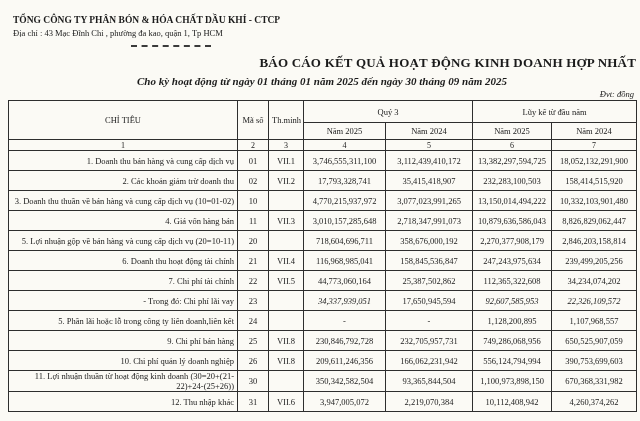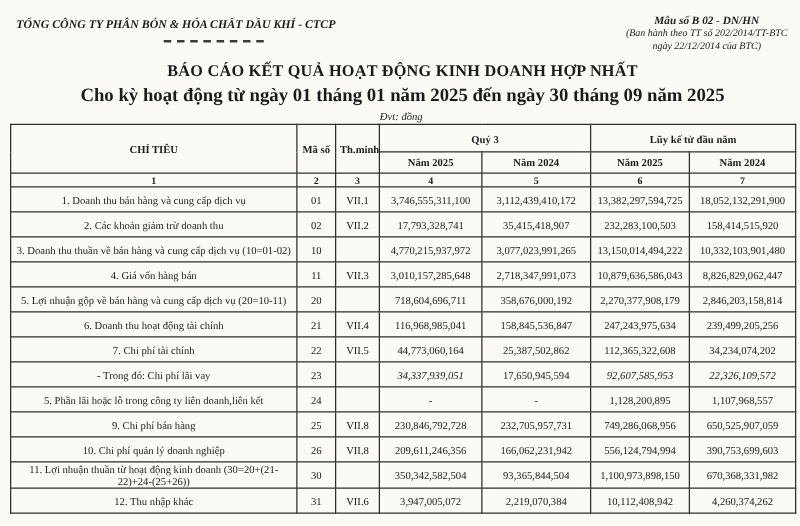--- a/index.html
+++ b/index.html
@@ -4,65 +4,61 @@
 <style>
   html, body { margin:0; padding:0; }
   body {
     width:640px; height:421px; overflow:hidden;
     background:#fbfaf5;
     color:#1b1b1b;
     font-family:"Liberation Serif","DejaVu Serif",serif;
   }
   .page { box-sizing:border-box; width:640px; height:421px; padding:10px 4px 0 8px; }
 
-  .top { display:flex; justify-content:space-between; align-items:flex-start;font-style:italic; }
+  .top { display:flex; align-items:flex-start; }
   .top-left { padding-left:5px; padding-top:5px; }
   .company { font-weight:bold; font-size:9.5px; white-space:nowrap; }
   .address { font-size:8.5px; margin-top:3px; white-space:nowrap; }
   .dashes { width:80px; border-bottom:2px dashed #3a3a3a; margin:7px 0 0 118px; height:0; }
   .top-right { text-align:center; padding-right:6px; padding-top:1px; }
   .form-no { font-weight:bold; font-size:9px; white-space:nowrap; }
   .form-note { font-size:8px; white-space:nowrap; margin-top:1px; }
 
-  .title { text-align:center; font-weight:bold; font-size:13px; margin-top:8px; letter-spacing:0.2px; }
-  .subtitle { text-align:center; font-weight:bold; font-size:15px; margin-top:4px; }
-  .unit { text-align:center; font-style:italic; font-size:8.5px; margin:2px 2px 1px 0; }
+  .title { text-align:right; font-weight:bold; font-size:13px; margin-top:8px; letter-spacing:0.2px; }
+  .subtitle { text-align:center; font-weight:bold; font-size:11px; margin-top:4px;font-style:italic; }
+  .unit { text-align:right; font-style:italic; font-size:8.5px; margin:2px 2px 1px 0; }
 
   table.report { border-collapse:collapse; table-layout:fixed; width:628px; }
   .report th, .report td {
     border:1px solid #2e2e2e;
     font-size:8.5px;
     padding:0 3px;
     overflow:hidden;
     vertical-align:middle;
   }
-  thead th { text-align:center; font-weight:bold; }
+  thead th { text-align:center; font-weight:normal; }
   .group-row th { height:21px; }
   .year-row th { height:16px; }
   .num-row th { height:10px; font-size:8px; }
   tbody td { height:19px; }
-  .label-cell { text-align:center; }
+  .label-cell { text-align:right; }
   .center-cell { text-align:center; }
   .num-cell { text-align:center; }
   .italic { font-style:italic; }
 </style>
 </head>
 <body>
 
 <div class="page">
 
   <div class="top">
     <div class="top-left">
       <div class="company">TỔNG CÔNG TY PHÂN BÓN &amp; HÓA CHẤT DẦU KHÍ - CTCP</div>
+      <div class="address">Địa chỉ : 43 Mạc Đĩnh Chi , phường đa kao, quận 1, Tp HCM</div>
       <div class="dashes"></div>
-    </div>
-    <div class="top-right">
-      <div class="form-no">Mẫu số B 02 - DN/HN</div>
-      <div class="form-note">(Ban hành theo TT số 202/2014/TT-BTC</div>
-      <div class="form-note">ngày 22/12/2014 của BTC)</div>
     </div>
   </div>
 
   <div class="title">BÁO CÁO KẾT QUẢ HOẠT ĐỘNG KINH DOANH HỢP NHẤT</div>
   <div class="subtitle">Cho kỳ hoạt động từ ngày 01 tháng 01 năm 2025  đến ngày 30 tháng 09 năm 2025</div>
   <div class="unit">Đvt: đồng</div>
 
   <table class="report">
     <colgroup>
       <col style="width:229px">

